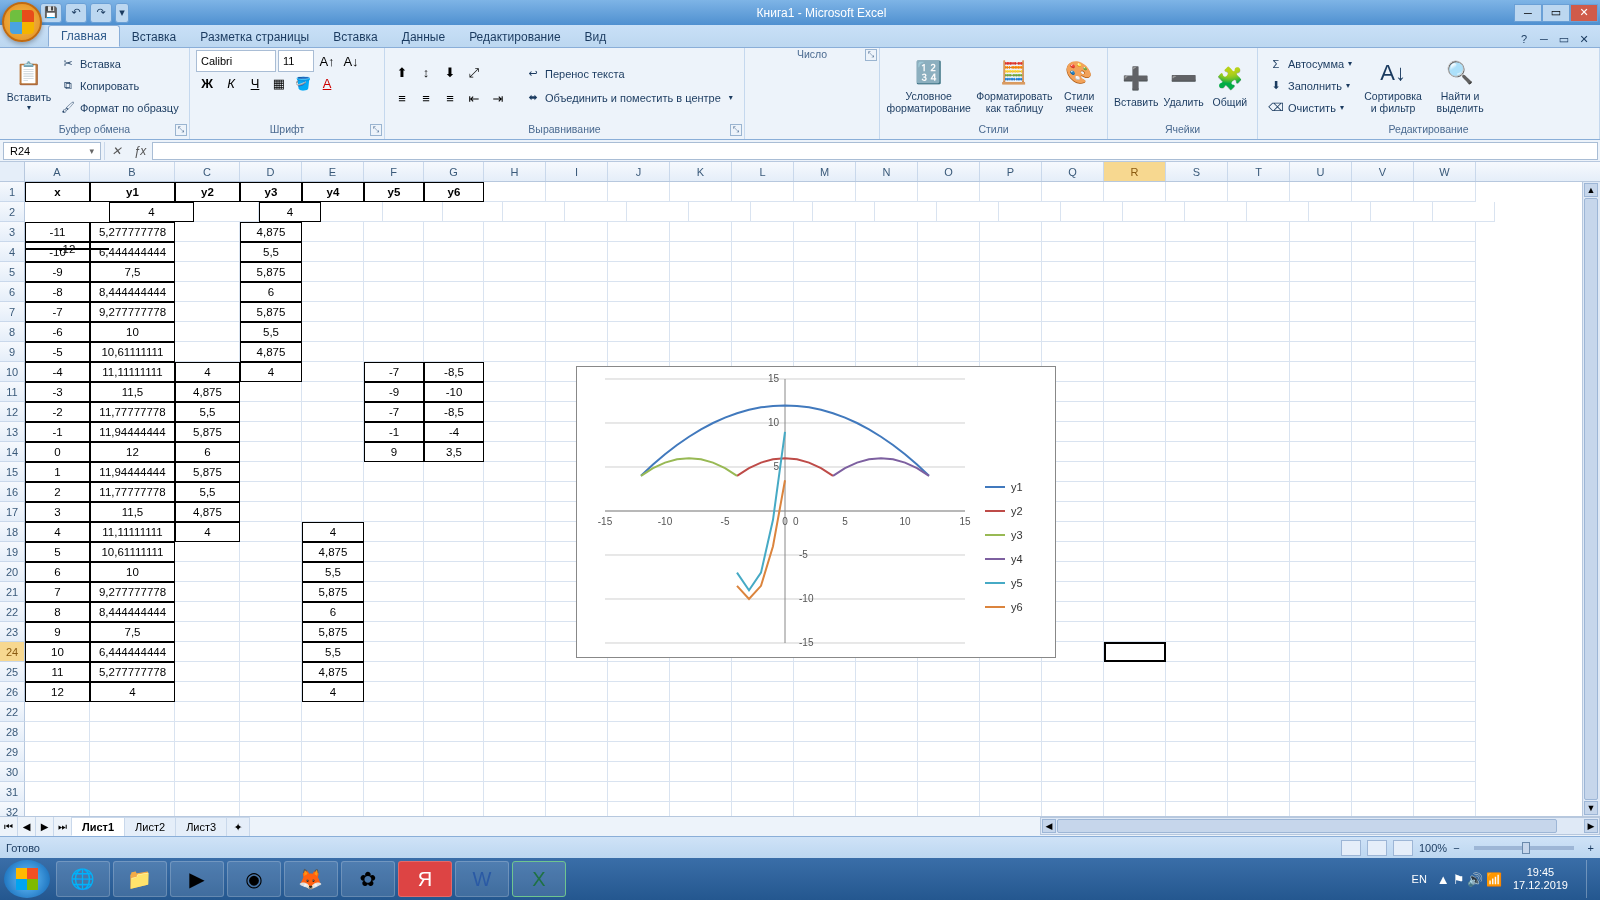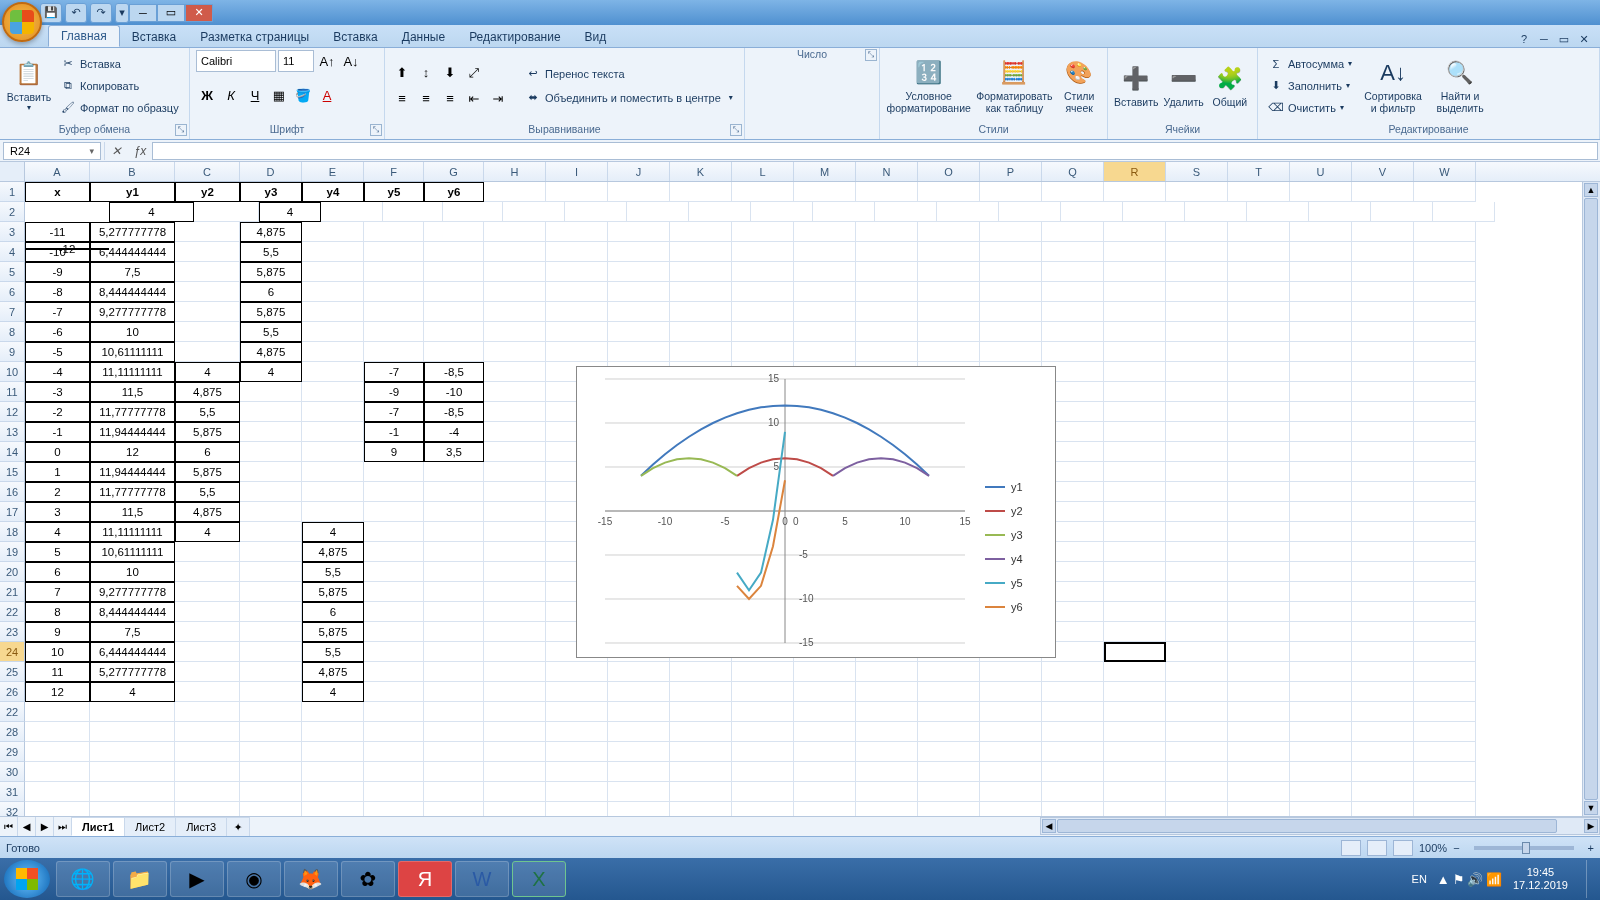--- a/index.html
+++ b/index.html
@@ -90,20 +90,21 @@
 <body>
 
 <div class="office-btn"></div>
 <div class="titlebar">
   <div class="qat">
     <div class="qat-btn">💾</div>
     <div class="qat-btn">↶</div>
     <div class="qat-btn">↷</div>
     <div class="qat-btn" style="width:14px;">▾</div>
   </div>
+  <div class="title-text">Книга1 - Microsoft Excel</div>
   <div class="win-ctrls">
     <div class="win-ctrl">─</div>
     <div class="win-ctrl">▭</div>
     <div class="win-ctrl close">✕</div>
   </div>
 </div>
 
 <div class="tabs">
   <div class="tab active">Главная</div>
   <div class="tab">Вставка</div>
@@ -141,21 +142,21 @@
         <div class="small-btn">
             <span class="ico2">🖌</span>
             <span>Формат по образцу</span>
           </div>
       </div>
     </div>
     <div class="grp-label"><span>Буфер обмена</span><div class="dlg">⤡</div></div>
   </div>
 
   <div class="grp" style="width:195px;">
-    <div class="grp-body" style="flex-direction:column; align-items:flex-start; gap:12px;">
+    <div class="grp-body" style="flex-direction:column; align-items:flex-start; gap:0;">
       <div class="icon-row">
         <input class="font-box" value="Calibri" style="">
         <input class="size-box" value="11" style="">
         <div class="icon-cell">A↑</div>
         <div class="icon-cell">A↓</div>
       </div>
       <div class="icon-row">
         <div class="icon-cell">
             <b>Ж</b>
           </div>

